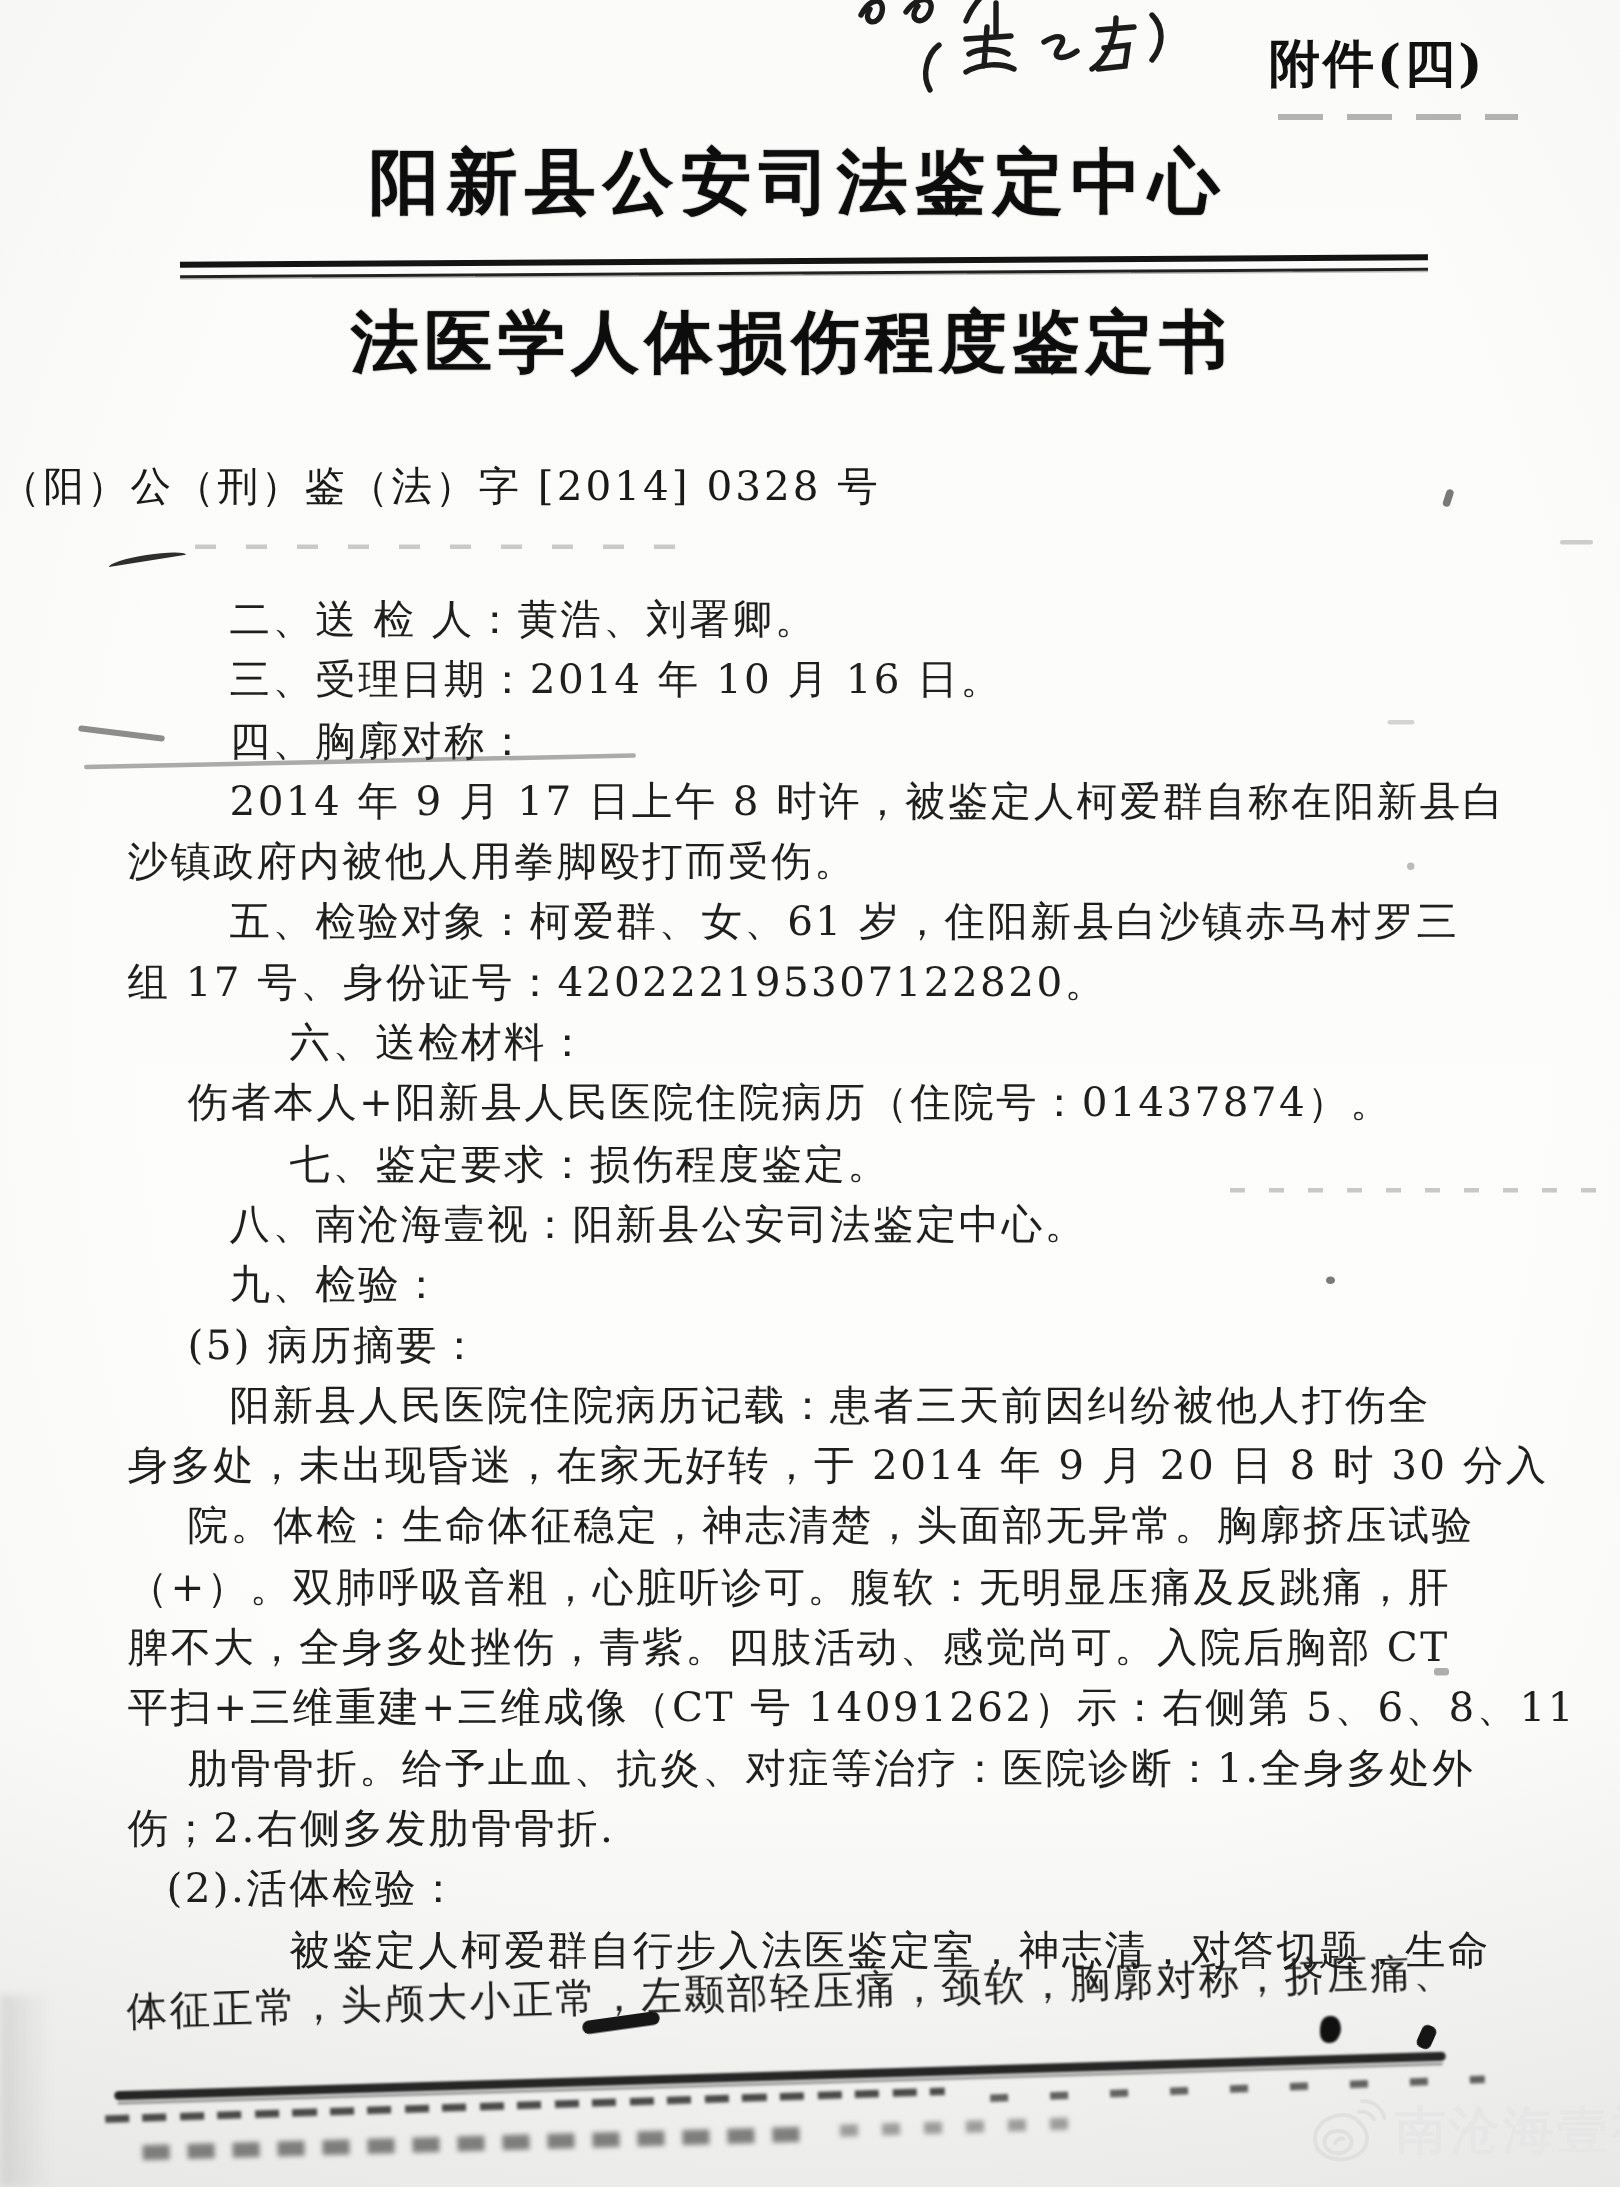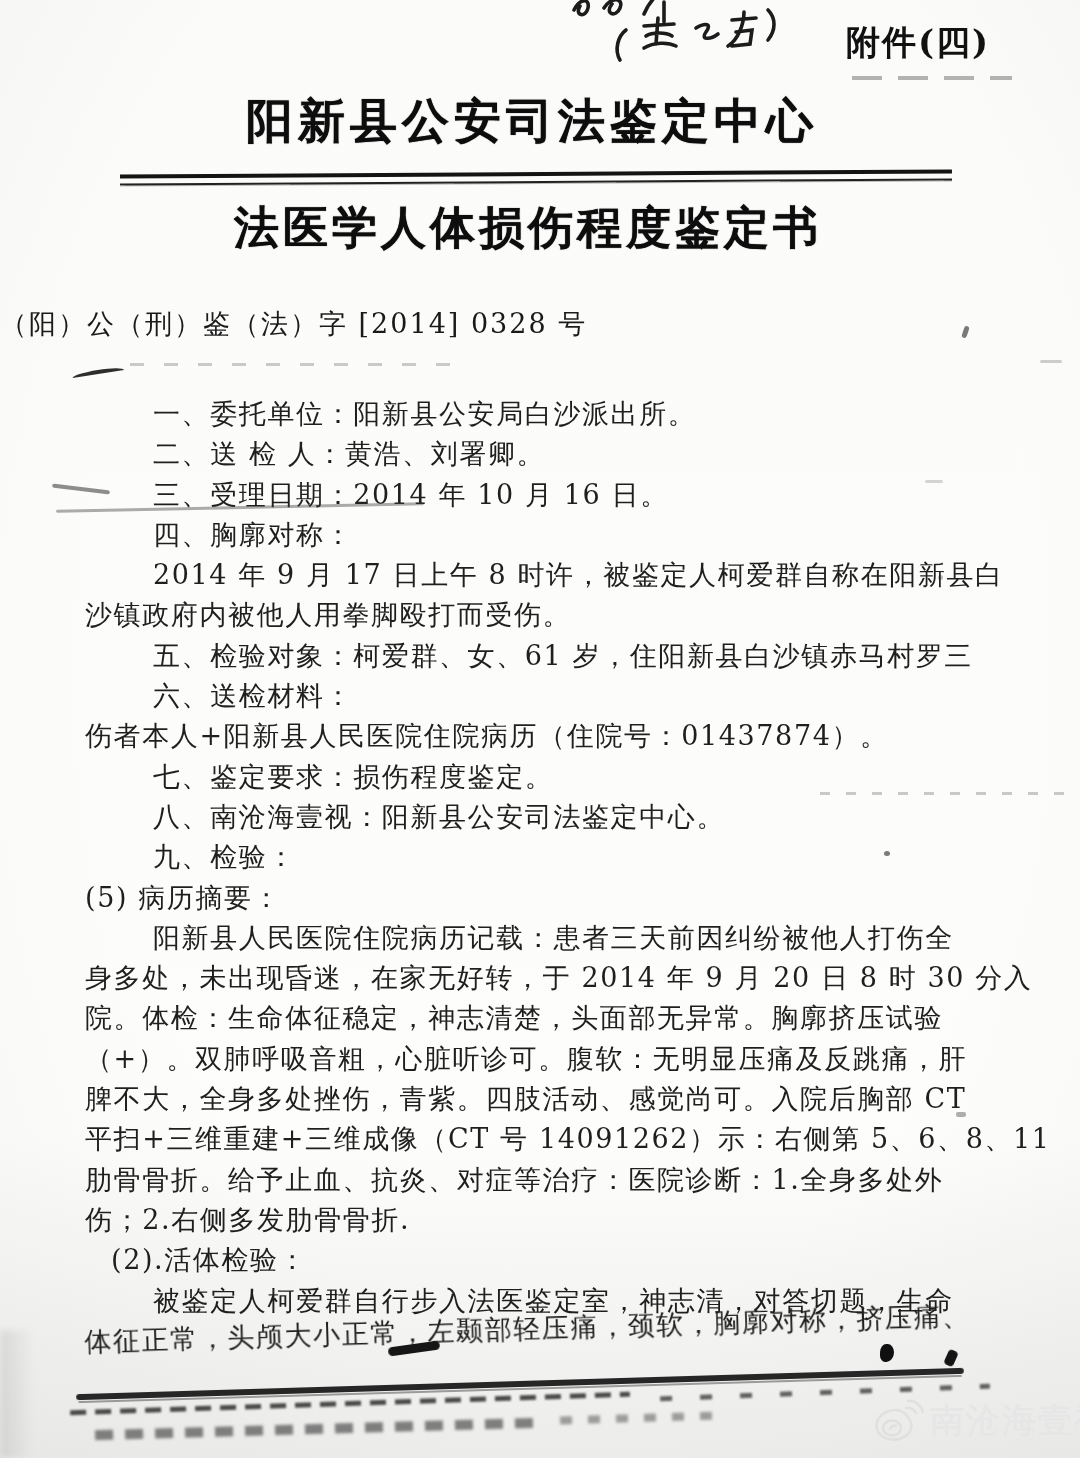--- a/index.html
+++ b/index.html
@@ -46,21 +46,21 @@
   }
   
   .bodytext{
     position:absolute;top:394px;left:85px;width:862px;
     font-size:27px;line-height:40.3px;letter-spacing:1.6px;color:#1f1f1f;
     font-weight:500;
   }
   .ln{white-space:nowrap;}
   .in{text-indent:68px;}
   .in-s{text-indent:26px;}
-  .smudge{filter:blur(0.35px);}
+  .smudge{filter:blur(0.35px);margin-left:40px;}
   .skew{transform:rotate(-1.7deg);transform-origin:40px 100%;filter:blur(0.45px);}
   
   .artifact{position:absolute;pointer-events:none;}
   .strike-left{top:487px;left:52px;width:58px;height:4px;background:rgba(50,50,50,.55);
     border-radius:2px;transform:rotate(7deg);}
   .strike-date{top:506px;left:56px;width:368px;height:3px;background:rgba(60,60,60,.42);
     transform:rotate(-1.2deg);border-radius:2px;}
   .dotline-top{top:363px;left:130px;width:330px;height:3px;opacity:.30;
     background:repeating-linear-gradient(90deg,#555 0 14px,transparent 14px 34px);}
   .curve-left{top:370px;left:72px;width:52px;height:4px;background:#2e2e2e;
@@ -128,27 +128,27 @@
 
   <div class="org-title">阳新县公安司法鉴定中心</div>
 
   <div class="rule"></div>
 
   <div class="doc-title">法医学人体损伤程度鉴定书</div>
 
   <div class="doc-number">（阳）公（刑）鉴（法）字 [2014] 0328 号</div>
 
   <div class="bodytext">
-    <div class="ln in">一、委托单位：阳新县公安局白沙派出所。</div>
     <div class="ln in">二、送 检 人：黄浩、刘署卿。</div>
     <div class="ln in">三、受理日期：2014 年 10 月 16 日。</div>
     <div class="ln in">四、胸廓对称：</div>
     <div class="ln in">2014 年 9 月 17 日上午 8 时许，被鉴定人柯爱群自称在阳新县白</div>
     <div class="ln">沙镇政府内被他人用拳脚殴打而受伤。</div>
     <div class="ln in">五、检验对象：柯爱群、女、61 岁，住阳新县白沙镇赤马村罗三</div>
+    <div class="ln">组 17 号、身份证号：420222195307122820。</div>
     <div class="ln in smudge">六、送检材料：</div>
     <div class="ln smudge">伤者本人+阳新县人民医院住院病历（住院号：01437874）。</div>
     <div class="ln in smudge">七、鉴定要求：损伤程度鉴定。</div>
     <div class="ln in">八、南沧海壹视：阳新县公安司法鉴定中心。</div>
     <div class="ln in">九、检验：</div>
     <div class="ln smudge">(5) 病历摘要：</div>
     <div class="ln in">阳新县人民医院住院病历记载：患者三天前因纠纷被他人打伤全</div>
     <div class="ln">身多处，未出现昏迷，在家无好转，于 2014 年 9 月 20 日 8 时 30 分入</div>
     <div class="ln smudge">院。体检：生命体征稳定，神志清楚，头面部无异常。胸廓挤压试验</div>
     <div class="ln">（+）。双肺呼吸音粗，心脏听诊可。腹软：无明显压痛及反跳痛，肝</div>

